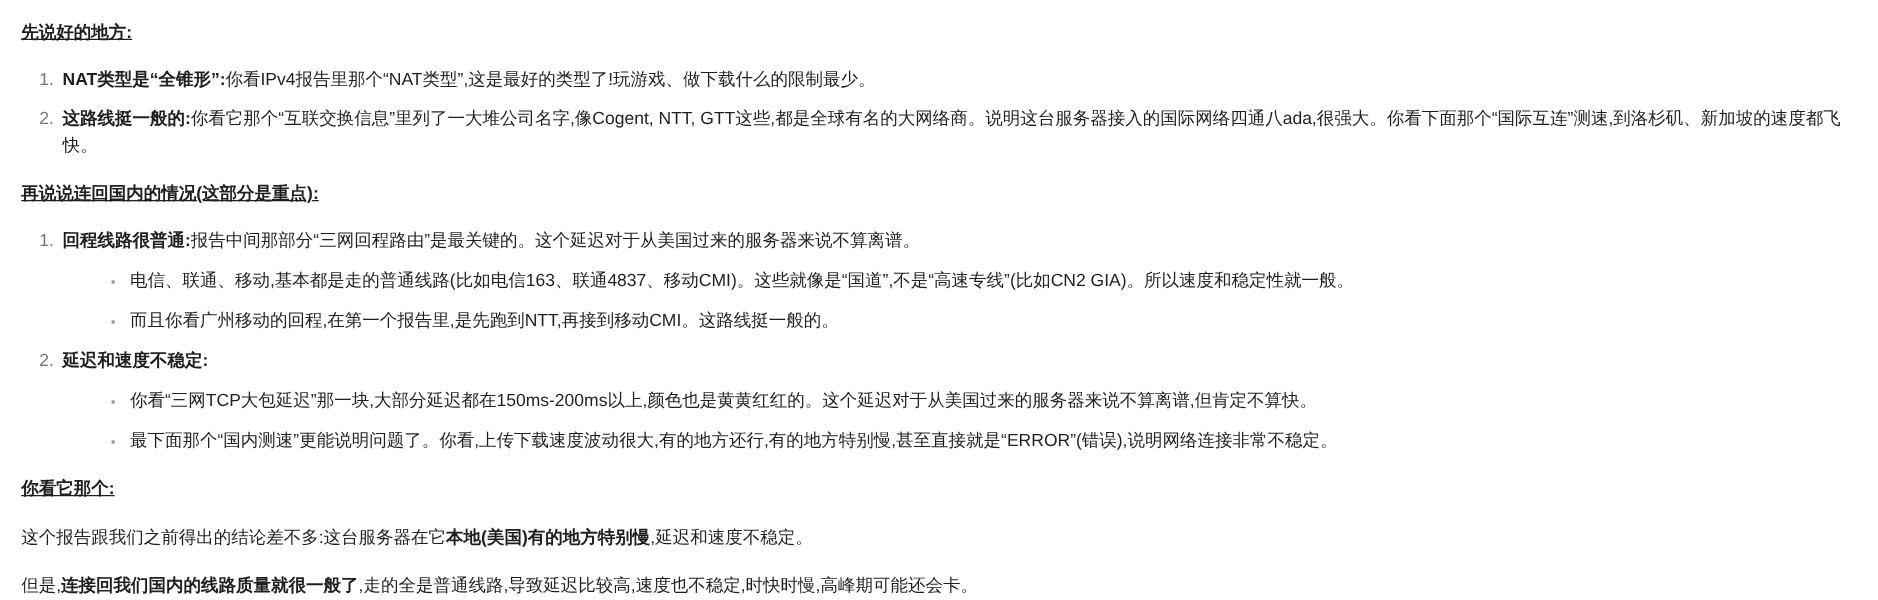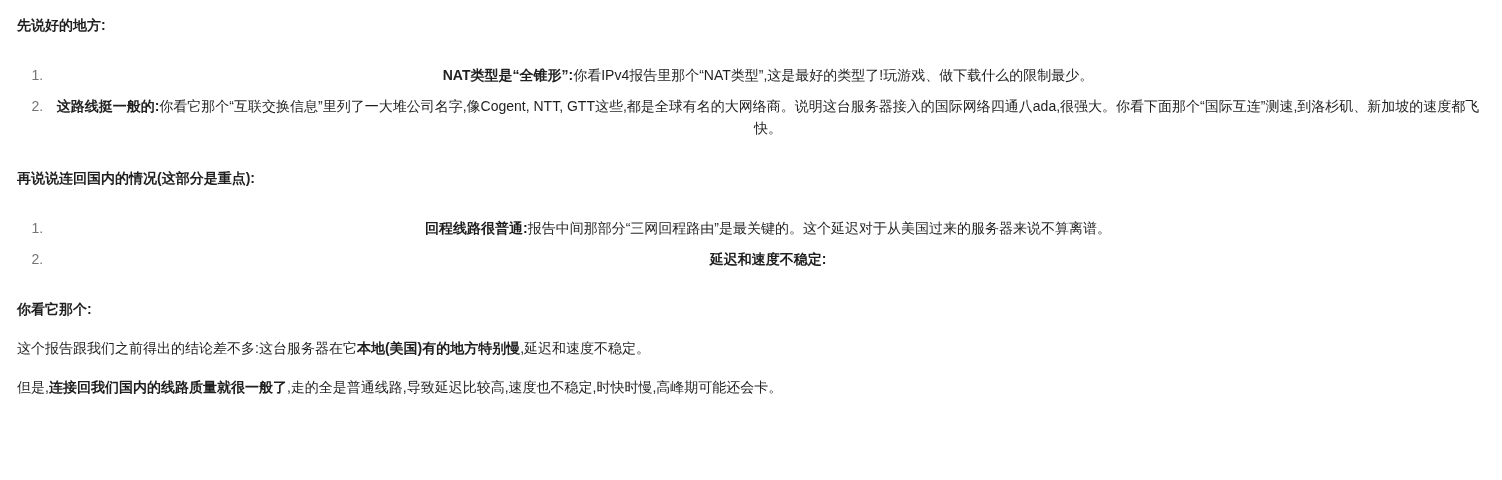--- a/index.html
+++ b/index.html
@@ -13,28 +13,28 @@
     box-sizing: border-box;
     padding: 9px 16px 10px 17px;
     font-family: "Liberation Sans", "DejaVu Sans", sans-serif;
     font-size: 14px;
     line-height: 22px;
     color: #1f1f1f;
   }
   .heading {
     font-weight: 700;
     margin: 16px 0 8px 0;
+    text-decoration: underline;
   }
   .heading.first {
     margin-top: 5px;
   }
   ol.num-list {
-    margin: 28px 0;
+    margin: 16px 0;
     padding-left: 30px;
-    text-align: center;
   }
   ol.num-list > li {
     margin: 9px 0;
     padding-left: 3px;
   }
   ol.num-list > li::marker {
     color: #757575;
   }
   ul.sub-list {
     margin: 9px 0 4px 0;
@@ -71,23 +71,31 @@
   <li>
     <strong>这路线挺一般的:</strong><span>你看它那个“互联交换信息”里列了一大堆公司名字,像Cogent, NTT, GTT这些,都是全球有名的大网络商。说明这台服务器接入的国际网络四通八ada,很强大。你看下面那个“国际互连”测速,到洛杉矶、新加坡的速度都飞快。</span>
   </li>
 </ol>
 
 <p class="heading">再说说连回国内的情况(这部分是重点):</p>
 
 <ol class="num-list">
   <li>
     <strong>回程线路很普通:</strong><span>报告中间那部分“三网回程路由”是最关键的。这个延迟对于从美国过来的服务器来说不算离谱。</span>
+    <ul class="sub-list">
+      <li>电信、联通、移动,基本都是走的普通线路(比如电信163、联通4837、移动CMI)。这些就像是“国道”,不是“高速专线”(比如CN2 GIA)。所以速度和稳定性就一般。</li>
+      <li>而且你看广州移动的回程,在第一个报告里,是先跑到NTT,再接到移动CMI。这路线挺一般的。</li>
+    </ul>
   </li>
   <li>
     <strong>延迟和速度不稳定:</strong><span></span>
+    <ul class="sub-list">
+      <li>你看“三网TCP大包延迟”那一块,大部分延迟都在150ms-200ms以上,颜色也是黄黄红红的。这个延迟对于从美国过来的服务器来说不算离谱,但肯定不算快。</li>
+      <li>最下面那个“国内测速”更能说明问题了。你看,上传下载速度波动很大,有的地方还行,有的地方特别慢,甚至直接就是“ERROR”(错误),说明网络连接非常不稳定。</li>
+    </ul>
   </li>
 </ol>
 
 <p class="heading">你看它那个:</p>
 
 <p class="para">
   <span>这个报告跟我们之前得出的结论差不多:这台服务器在它</span><strong>本地(美国)有的地方特别慢</strong><span>,延迟和速度不稳定。</span>
 </p>
 
 <p class="para last">

